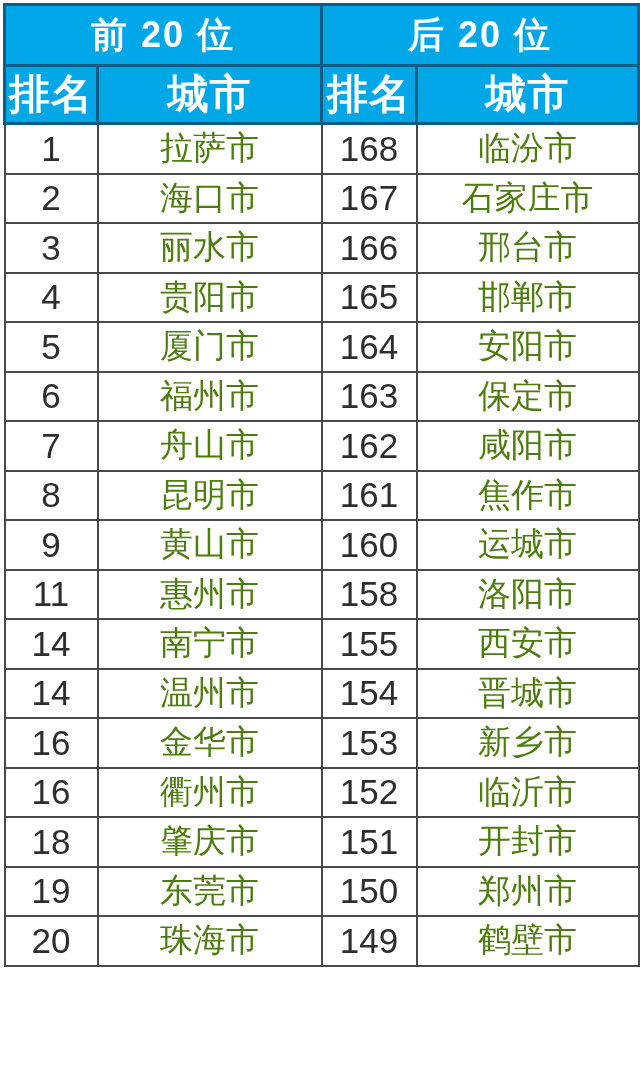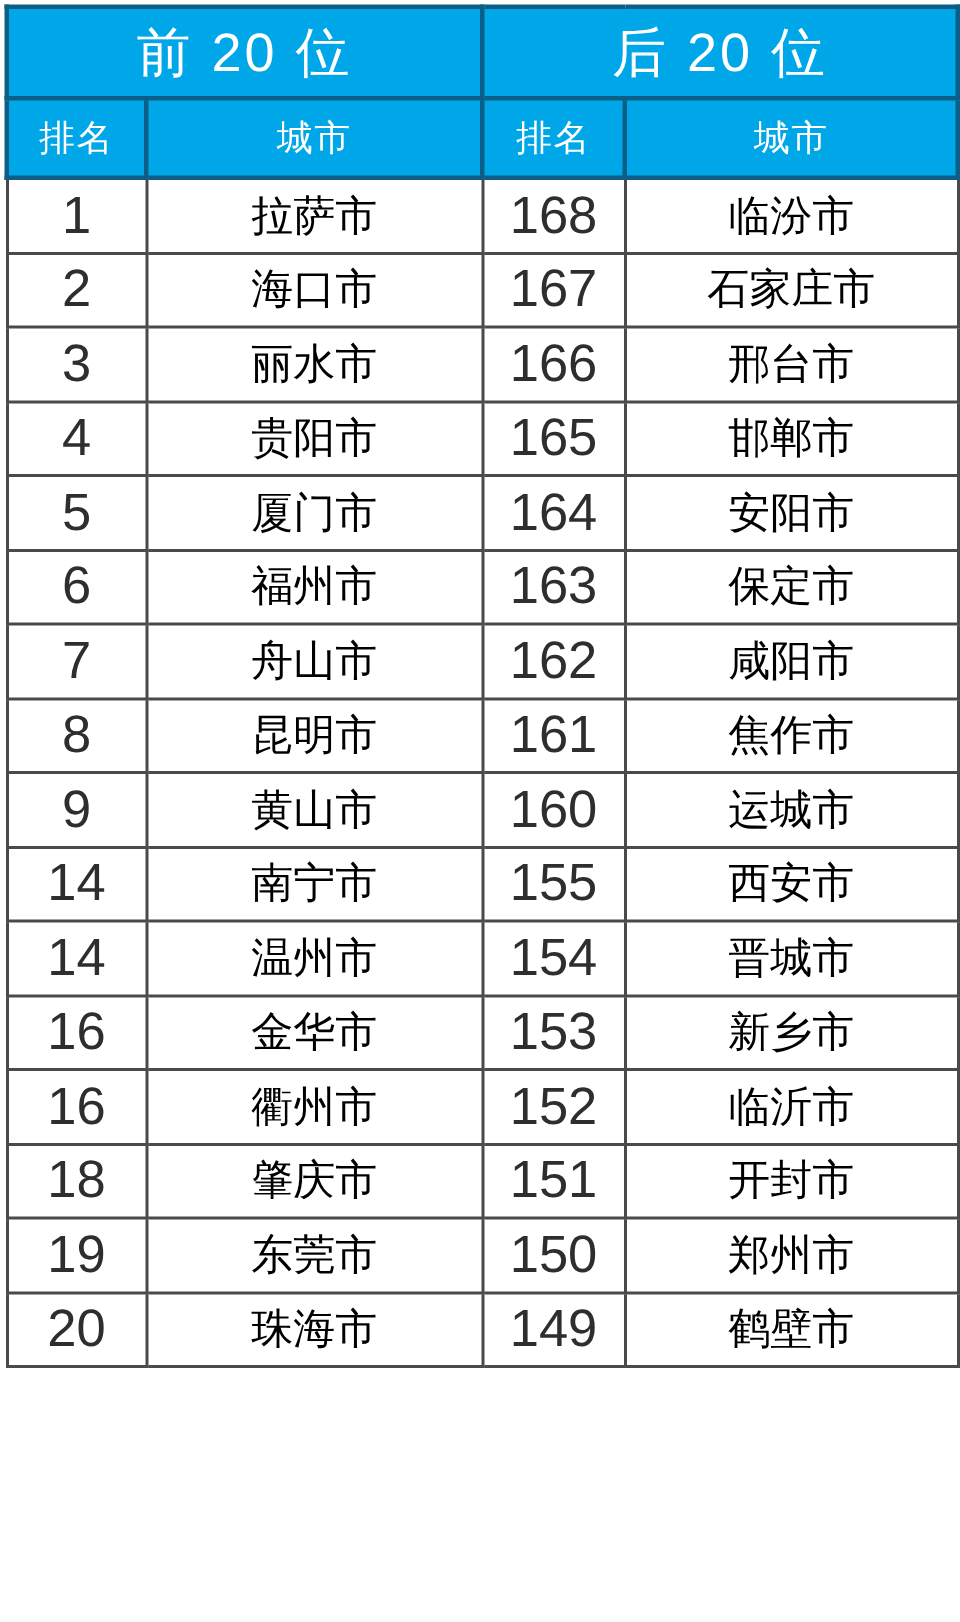--- a/index.html
+++ b/index.html
@@ -16,56 +16,56 @@
   }
   table.rank-table {
     border-collapse: collapse;
     table-layout: fixed;
     width: 634px;
   }
   
   thead th {
     background: #00A7E8;
     color: #ffffff;
-    font-weight: normal;
+    font-weight: bold;
     border: 3px solid #0D5E86;
     text-align: center;
     vertical-align: middle;
     padding: 0;
   }
   thead tr.group-row th {
     height: 58px;
     font-size: 36px;
     letter-spacing: 2px;
   }
   thead tr.cols-row th {
     height: 50px;
-    font-size: 24px;
+    font-size: 41px;
     letter-spacing: 1px;
   }
   
   tbody td {
     background: #ffffff;
     color: #333333;
     border: 2px solid #4A4A4A;
     text-align: center;
     vertical-align: middle;
     height: 47.5px;
     padding: 0;
     font-size: 34px;
     overflow: hidden;
     white-space: nowrap;
   }
   tbody td.rank {
     font-size: 35px;
     color: #2e2e2e;
   }
   tbody td.city {
-    font-size: 28px;
-    color: #000000;
+    font-size: 33px;
+    color: #4d7c0f;
   }
 </style>
 </head>
 <body>
 
 <div class="table-wrap">
   <table class="rank-table">
     <colgroup>
       <col style="width:93px">
       <col style="width:224px">
@@ -133,20 +133,26 @@
           <td class="rank">161</td>
           <td class="city">焦作市</td>
         </tr>
         <tr>
           <td class="rank">9</td>
           <td class="city">黄山市</td>
           <td class="rank">160</td>
           <td class="city">运城市</td>
         </tr>
         <tr>
+          <td class="rank">11</td>
+          <td class="city">惠州市</td>
+          <td class="rank">158</td>
+          <td class="city">洛阳市</td>
+        </tr>
+        <tr>
           <td class="rank">14</td>
           <td class="city">南宁市</td>
           <td class="rank">155</td>
           <td class="city">西安市</td>
         </tr>
         <tr>
           <td class="rank">14</td>
           <td class="city">温州市</td>
           <td class="rank">154</td>
           <td class="city">晋城市</td>

